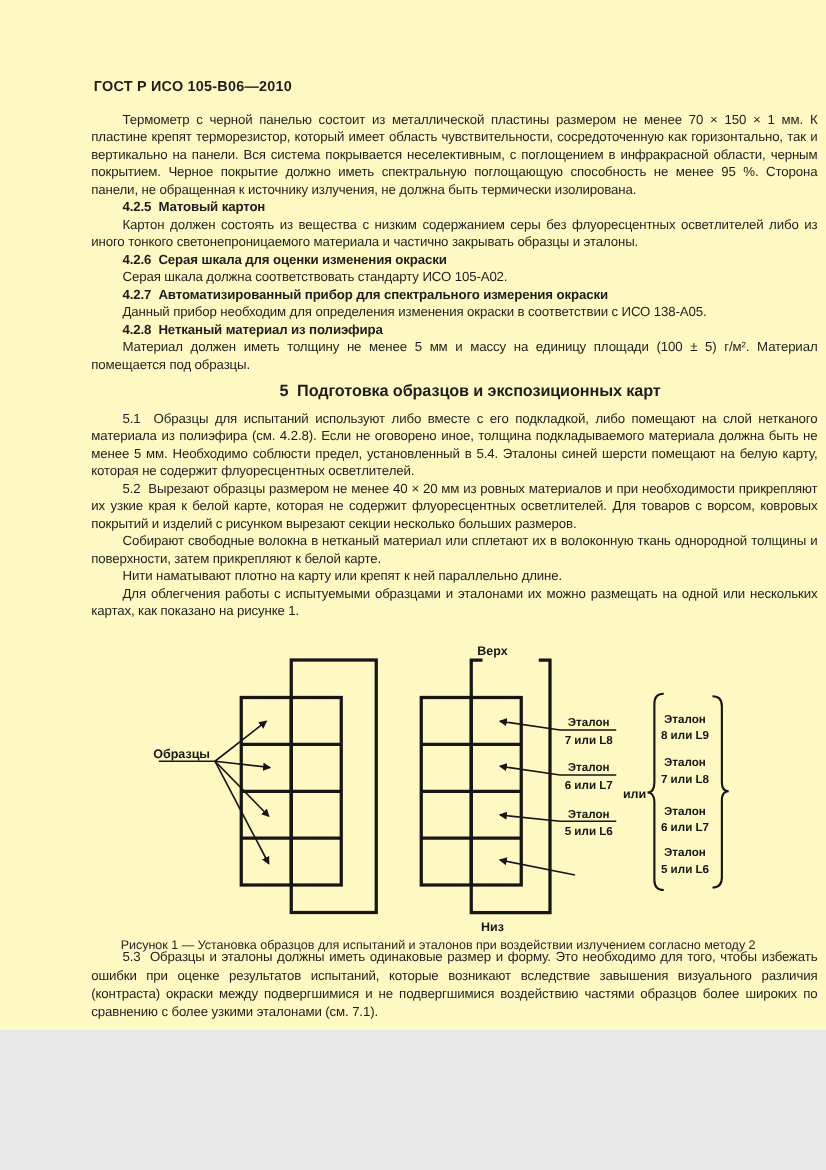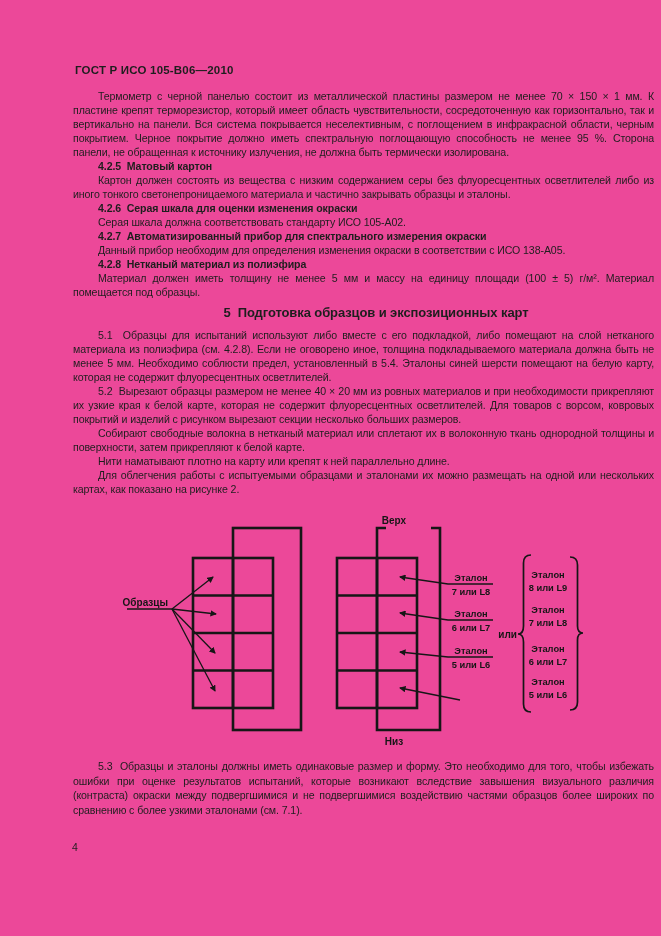--- a/index.html
+++ b/index.html
@@ -1,19 +1,19 @@
 <!DOCTYPE html>
 <html lang="ru"><head>
 <meta charset="utf-8">
 <style>
   html,body{margin:0;padding:0;background:#e8e8e8;}
   .page{
     position:relative;
-    width:661px;height:936px;
-    background:#ec4899;
+    width:661px;height:824px;
+    background:#fef9c3;
     overflow:hidden;
     font-family:"Liberation Sans","DejaVu Sans",sans-serif;
     color:#1e1e1e;
   }
   .doc-header{
     position:absolute;left:75px;top:64px;
     font-size:11.5px;font-weight:bold;letter-spacing:0.2px;
   }
   .textcol{
     position:absolute;left:73px;top:89px;width:581px;
@@ -61,21 +61,21 @@
     <p>Серая шкала должна соответствовать стандарту ИСО 105-А02.</p>
     <p class="bold">4.2.7&nbsp; Автоматизированный прибор для спектрального измерения окраски</p>
     <p>Данный прибор необходим для определения изменения окраски в соответствии с ИСО 138-А05.</p>
     <p class="bold">4.2.8&nbsp; Нетканый материал из полиэфира</p>
     <p>Материал должен иметь толщину не менее 5 мм и массу на единицу площади (100 ± 5) г/м². Материал помещается под образцы.</p>
     <div class="h-main">5&nbsp; Подготовка образцов и экспозиционных карт</div>
     <p>5.1&nbsp; Образцы для испытаний используют либо вместе с его подкладкой, либо помещают на слой нетканого материала из полиэфира (см. 4.2.8). Если не оговорено иное, толщина подкладываемого материала должна быть не менее 5 мм. Необходимо соблюсти предел, установленный в 5.4. Эталоны синей шерсти помещают на белую карту, которая не содержит флуоресцентных осветлителей.</p>
     <p>5.2&nbsp; Вырезают образцы размером не менее 40 × 20 мм из ровных материалов и при необходимости прикрепляют их узкие края к белой карте, которая не содержит флуоресцентных осветлителей. Для товаров с ворсом, ковровых покрытий и изделий с рисунком вырезают секции несколько больших размеров.</p>
     <p>Собирают свободные волокна в нетканый материал или сплетают их в волоконную ткань однородной толщины и поверхности, затем прикрепляют к белой карте.</p>
     <p>Нити наматывают плотно на карту или крепят к ней параллельно длине.</p>
-    <p>Для облегчения работы с испытуемыми образцами и эталонами их можно размещать на одной или нескольких картах, как показано на рисунке 2.</p>
+    <p>Для облегчения работы с испытуемыми образцами и эталонами их можно размещать на одной или нескольких картах, как показано на рисунке 1.</p>
   </div>
 
   <svg class="figure-svg" width="661" height="255" viewBox="0 500 661 255" xmlns="http://www.w3.org/2000/svg">
     <defs>
       <marker id="ah" viewBox="0 0 10 10" refX="8.5" refY="5" markerWidth="5" markerHeight="5" orient="auto-start-reverse">
         <path d="M0 0 L10 5 L0 10 Z" fill="#161616"></path>
       </marker>
     </defs>
 
     <g>
@@ -135,18 +135,19 @@
       <text class="fsmall" x="548" y="626" text-anchor="middle">7 или L8</text>
 
       <text class="fsmall" x="548" y="652" text-anchor="middle">Эталон</text>
       <text class="fsmall" x="548" y="665" text-anchor="middle">6 или L7</text>
 
       <text class="fsmall" x="548" y="685" text-anchor="middle">Эталон</text>
       <text class="fsmall" x="548" y="698" text-anchor="middle">5 или L6</text>
     </g>
   </svg>
 
+  <div class="caption">Рисунок 1 — Установка образцов для испытаний и эталонов при воздействии излучением согласно методу 2</div>
 
   <p class="para-53">5.3&nbsp; Образцы и эталоны должны иметь одинаковые размер и форму. Это необходимо для того, чтобы избежать ошибки при оценке результатов испытаний, которые возникают вследствие завышения визуального различия (контраста) окраски между подвергшимися и не подвергшимися воздействию частями образцов более широких по сравнению с более узкими эталонами (см. 7.1).</p>
 
   <div class="page-number">4</div>
 
 </div>
 
 </body></html>

